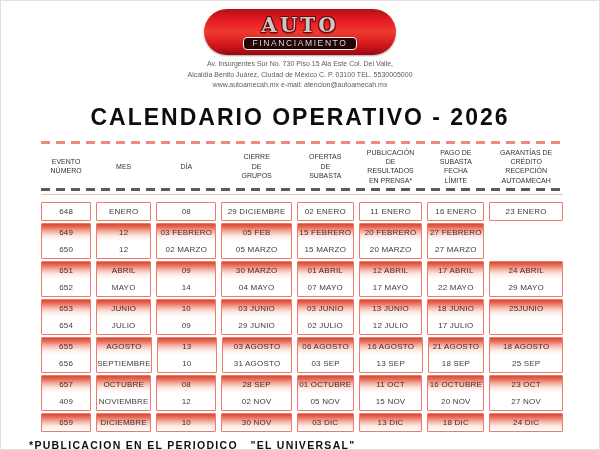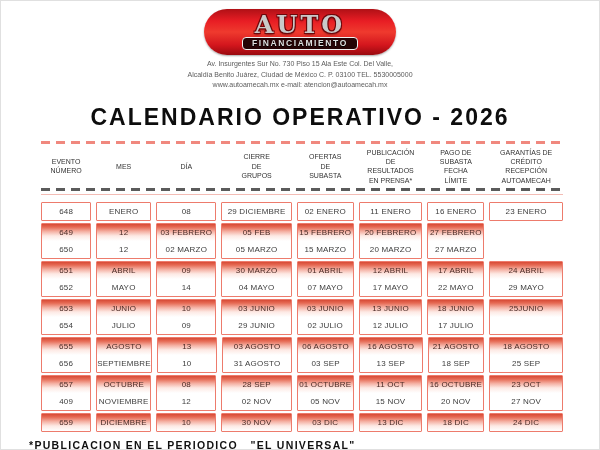--- a/index.html
+++ b/index.html
@@ -10,27 +10,27 @@
   }
   
   .logo-wrap{display:flex;flex-direction:column;align-items:center;margin-top:8px;}
   .logo-pill{
     width:192px;height:46px;border-radius:24px;
     background:linear-gradient(180deg,#b01016 0%,#e81d24 26%,#ef3a2e 50%,#d4161d 78%,#99090f 100%);
     box-shadow:0 1px 2px rgba(0,0,0,.35);
     display:flex;flex-direction:column;align-items:center;justify-content:center;
   }
   .logo-top{
-    font-family:"DejaVu Serif",serif;font-weight:bold;font-size:24px;line-height:22px;
+    font-family:"DejaVu Serif",serif;font-weight:bold;font-size:20px;line-height:22px;
     color:#c9c9c9;letter-spacing:3px;
     text-shadow:-1px -1px 0 #6e070b,1px -1px 0 #6e070b,-1px 1px 0 #6e070b,1px 1px 0 #6e070b,0 2px 2px rgba(0,0,0,.4);
   }
   .logo-bar{
     margin-top:1px;background:#260406;border:1.5px solid #f2f2f2;border-radius:4px;
-    color:#dedede;font-size:8.5px;font-weight:bold;letter-spacing:1.6px;
+    color:#dedede;font-size:8.5px;font-weight:normal;letter-spacing:1.6px;
     padding:1px 9px 1.5px 9px;line-height:9px;
     text-shadow:0 1px 0 #000;
   }
   
   .address{margin-top:4px;text-align:center;font-size:7px;line-height:1.5;color:#5c5c5c;}
   
   .title{
     margin-top:13px;text-align:center;font-size:23px;font-weight:bold;
     letter-spacing:2px;color:#0d0d0d;
   }

